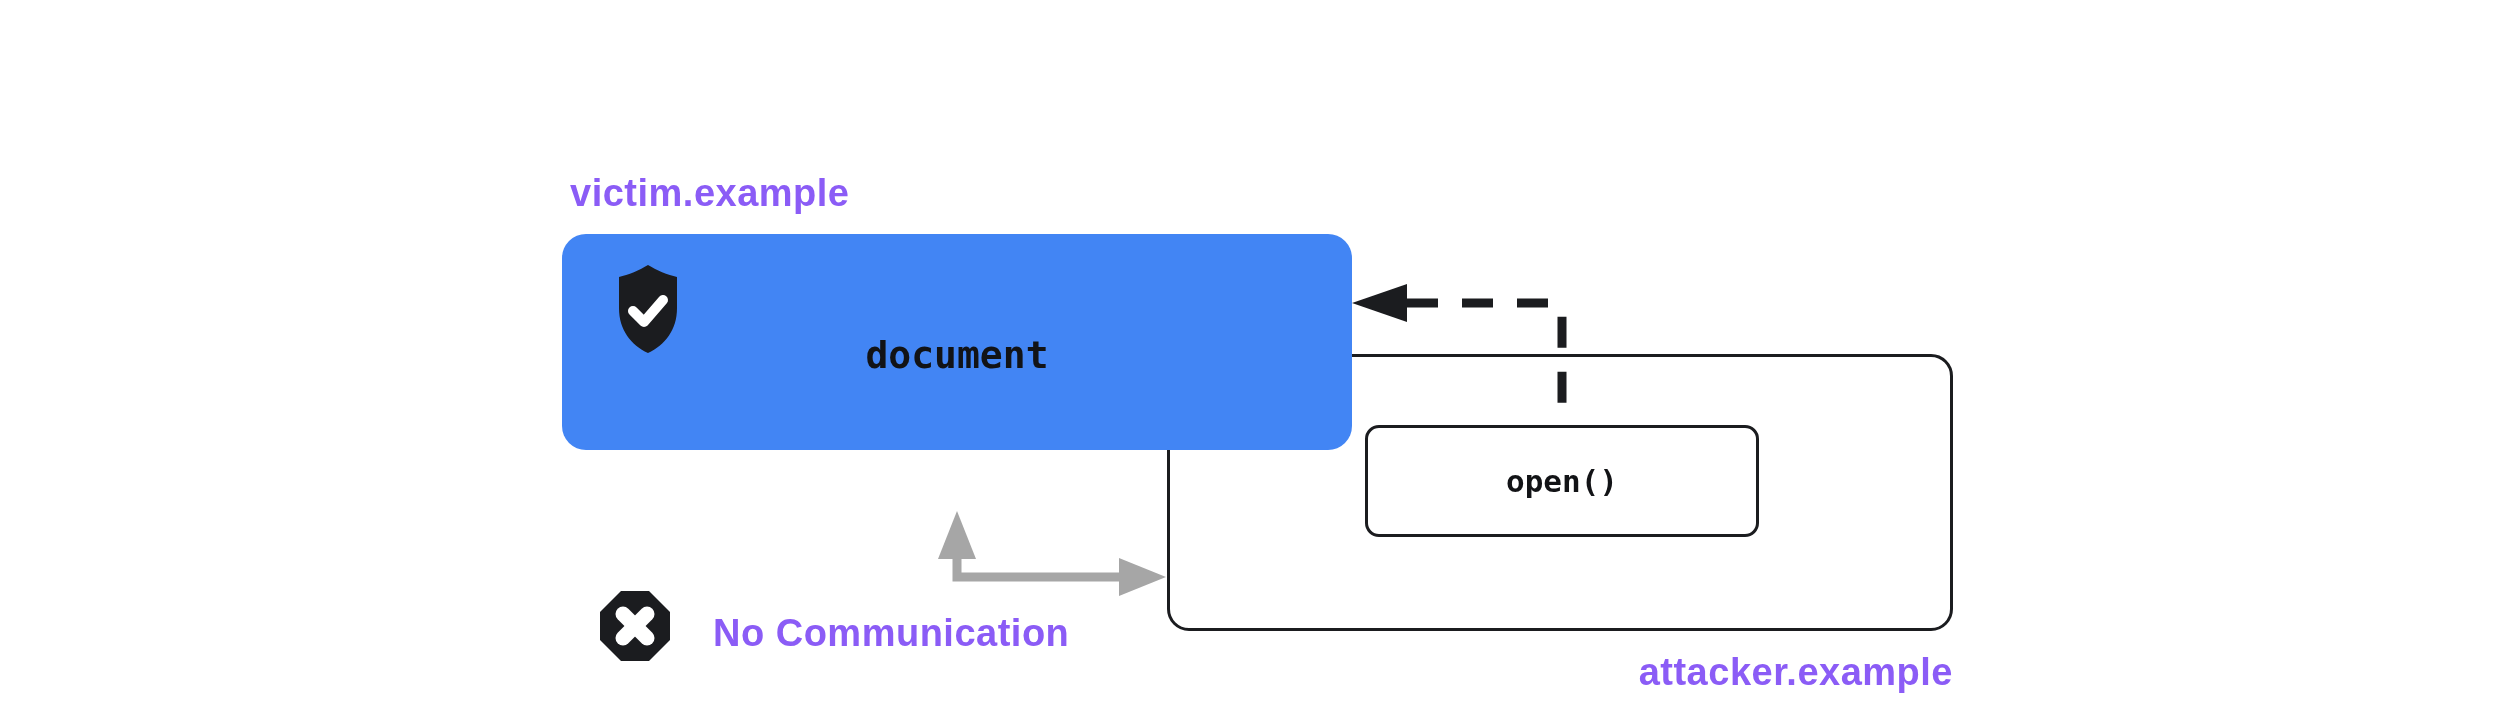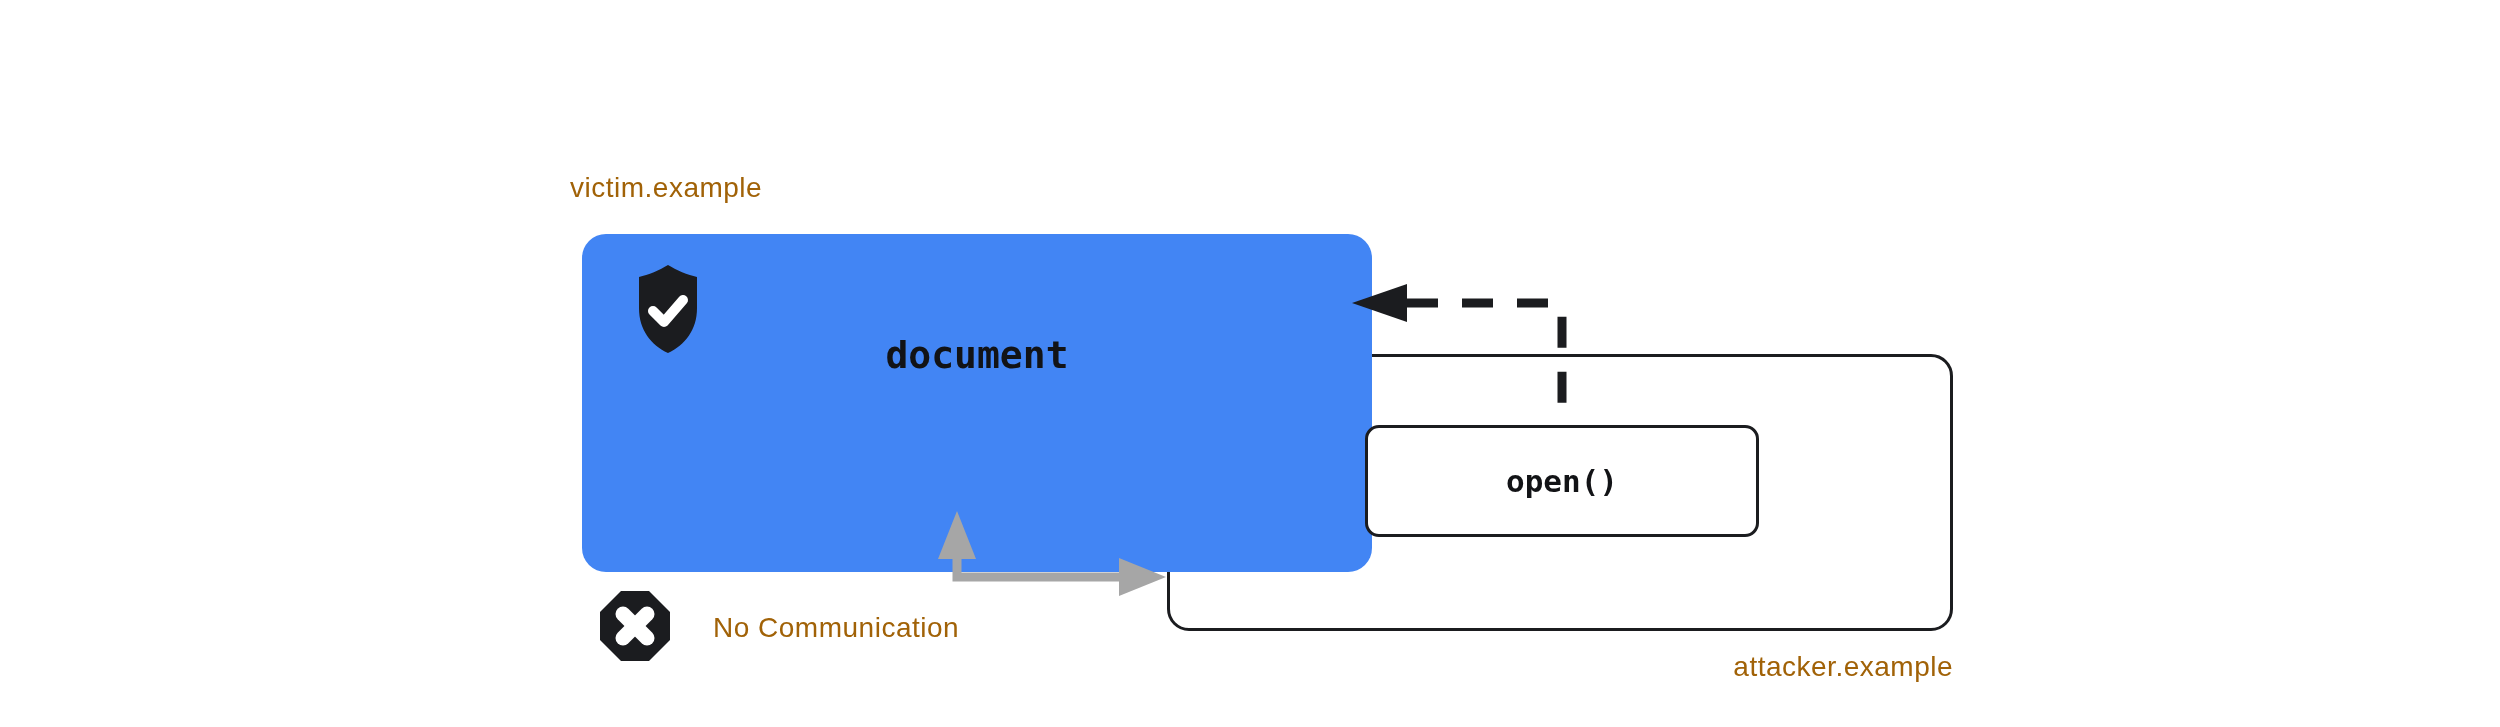--- a/index.html
+++ b/index.html
@@ -1,35 +1,35 @@
 <!DOCTYPE html>
 <html style="--victim-blue: #4285F4; --ink: #1b1c1f; --gray-arrow: #a6a6a6;"><head>
 <meta charset="utf-8">
 <style>
   html,body{margin:0;padding:0;background:#fff;}
   .stage{
     position:relative;width:2500px;height:727px;background:#ffffff;
     font-family:"Liberation Sans",sans-serif;overflow:hidden;
   }
   .label{
-    position:absolute;font-weight:normal;font-size:28px;line-height:1.1;
-    color:#a16207;white-space:nowrap;letter-spacing:0.5px;
+    position:absolute;font-weight:bold;font-size:38px;line-height:1.1;
+    color:#8b5cf6;white-space:nowrap;letter-spacing:0.5px;
   }
   .victim-label{left:570px;top:173px;}
   .attacker-label{left:1553px;top:652px;width:400px;text-align:right;}
   .nc-label{left:713px;top:613px;}
 
   .attacker-box{
     position:absolute;left:1167px;top:354px;width:786px;height:277px;
     background:#ffffff;border:3px solid var(--ink,#1b1c1f);border-radius:22px;
     box-sizing:border-box;z-index:1;
   }
   .blue-box{
-    position:absolute;left:562px;top:234px;width:790px;height:338px;
-    background:var(--victim-blue,#4285F4);border-radius:24px;z-index:2;margin-left:20px;
+    position:absolute;left:562px;top:234px;width:790px;height:216px;
+    background:var(--victim-blue,#4285F4);border-radius:24px;z-index:2;
   }
   .shield{position:absolute;left:48px;top:28px;width:76px;height:93px;}
   .doc-text{
     position:absolute;left:0;top:96px;width:100%;text-align:center;
     font-family:"DejaVu Sans Mono",monospace;font-weight:bold;font-size:38px;
     line-height:50px;color:#121316;white-space:pre;
   }
   .open-box{
     position:absolute;left:1365px;top:425px;width:394px;height:112px;
     background:#ffffff;border:3px solid var(--ink,#1b1c1f);border-radius:14px;

